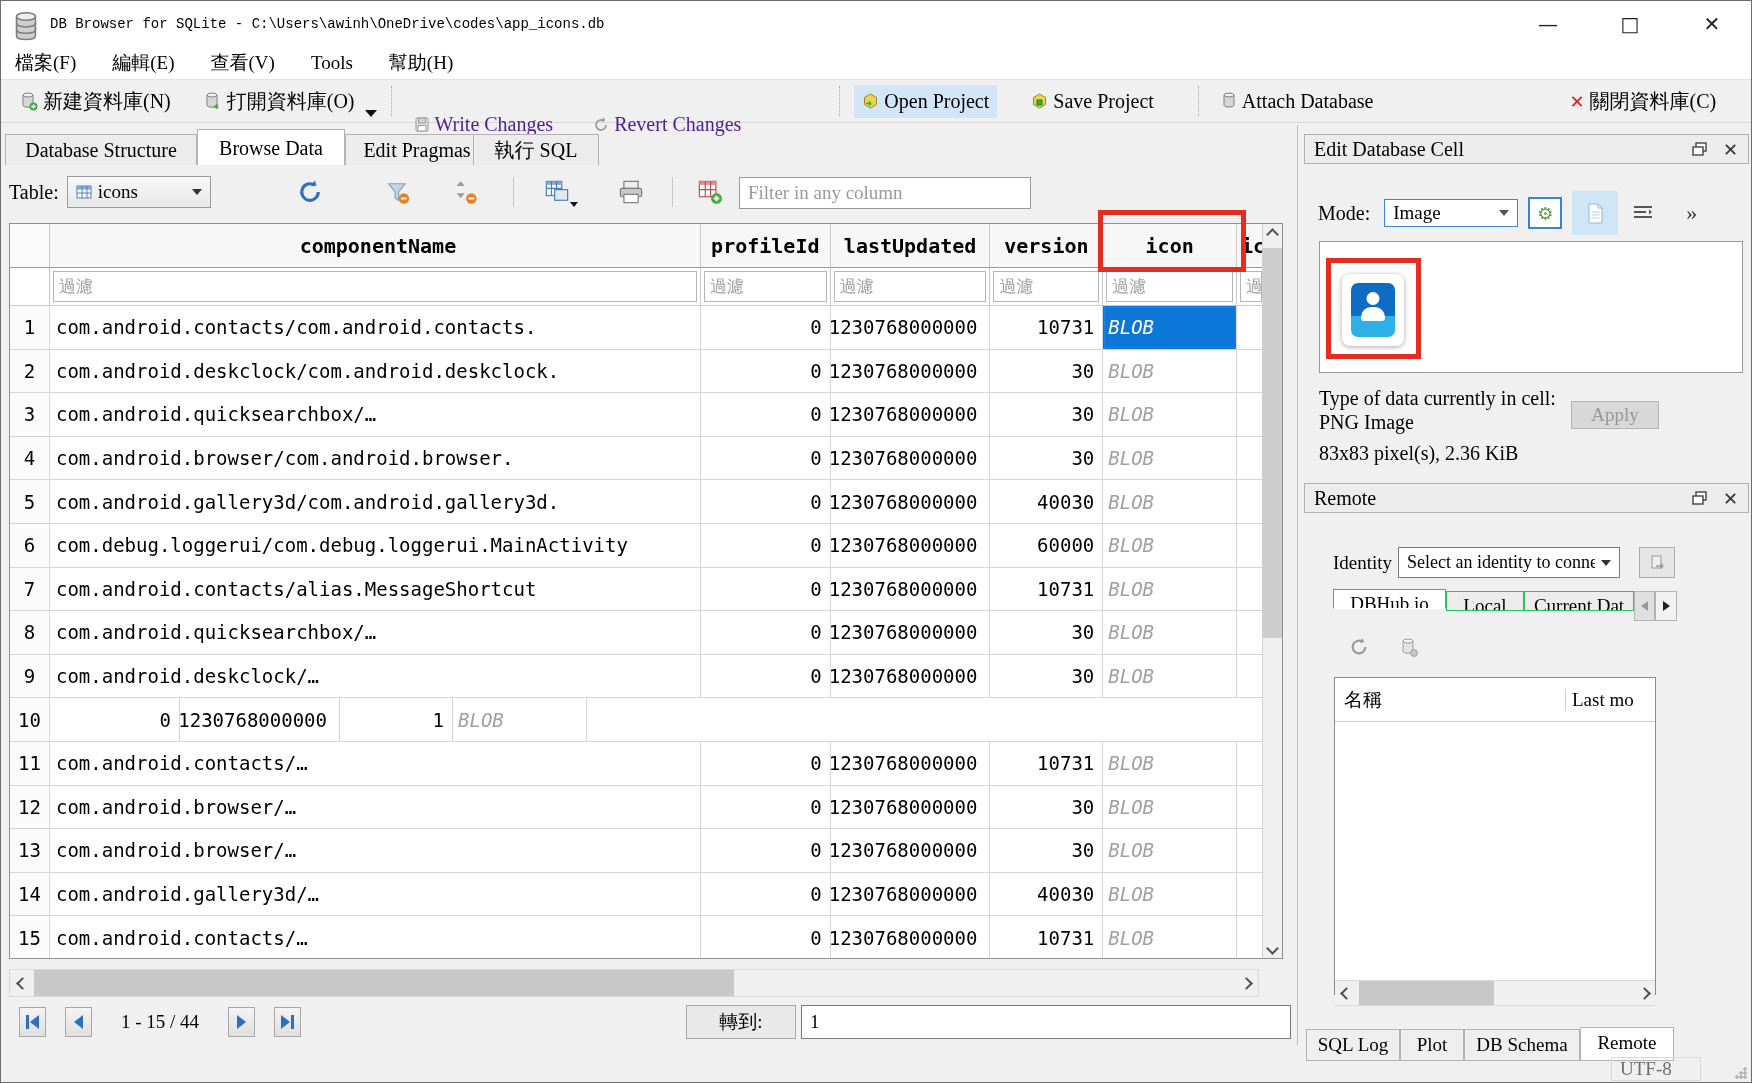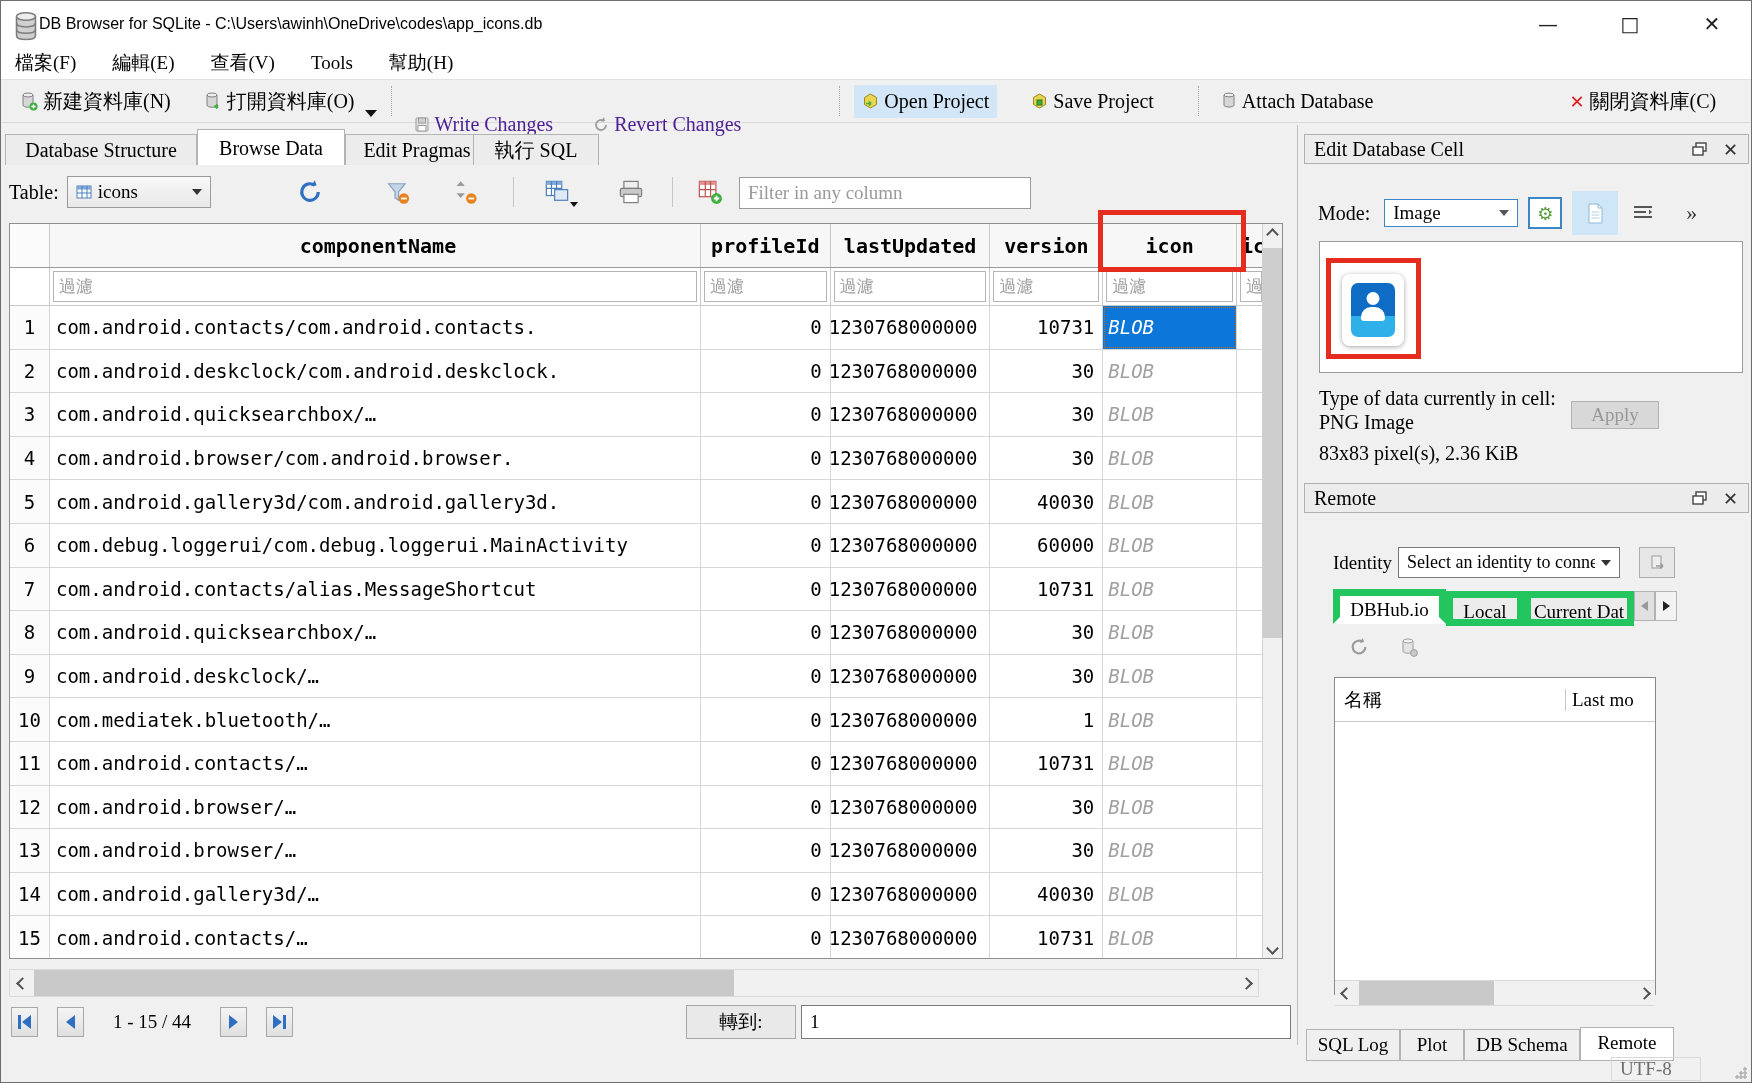--- a/index.html
+++ b/index.html
@@ -7,21 +7,21 @@
   body {
     position:relative; background:#f0f0f0; overflow:hidden;
     font-family:"Liberation Serif", serif; color:#000;
     border:1px solid #6d6d6d;
   }
   .abs { position:absolute; }
   .flex { display:flex; align-items:center; }
 
   
   .titlebar { left:0; top:0; width:1752px; height:46px; background:#fff; display:flex; align-items:center; }
-  .title-text { font-family:Liberation Sans, sans-serif; font-size:16px; margin-left:0; }
+  .title-text { font-family:Liberation Mono, monospace; font-size:14px; margin-left:11px; }
   .winbtn { font-family:"DejaVu Sans", sans-serif; font-size:20px; color:#222; width:46px; text-align:center; }
   .menubar { left:0; top:46px; width:1752px; height:32px; background:#fff; display:flex; align-items:center; gap:28px; padding-left:10px; font-size:19px; }
   .menu-item { padding:2px 4px; }
 
   
   .toolbar { left:0; top:78px; width:1752px; height:44px; background:#f0f0f0; border-top:1px solid #e2e2e2; border-bottom:1px solid #d9d9d9; display:flex; align-items:center; padding-left:12px; }
   .tbtn { display:flex; align-items:center; gap:5px; font-size:20px; padding:5px 8px; white-space:nowrap; }
   .tbtn.disabled { color:#4c1d95;margin-top:47px; }
   .tbtn.hl { background:#d2e6f7; }
   .tsep { width:1px; height:30px; border-left:1px dotted #a8a8a8; margin:0 14px; }
@@ -89,21 +89,21 @@
   .xglyph { font-family:"DejaVu Sans", sans-serif; font-size:18px; color:#333; }
   .modesel { background:#fff; border:1px solid #3a86c8; display:flex; align-items:center; font-size:19px; padding:0 8px; }
   .sqbtn { display:flex; align-items:center; justify-content:center; }
   .preview-box { background:#fff; border:1px solid #9a9a9a; }
   .cell-card { background:#fff; border-radius:8px; box-shadow:0 1px 5px rgba(0,0,0,.35); display:flex; align-items:center; justify-content:center; }
   .contact-glyph { width:44px; height:54px; border-radius:7px; background:linear-gradient(180deg,#0f6cc4 0 62%, #2fb0e8 62% 100%); position:relative; }
   .contact-glyph .head { position:absolute; left:50%; top:9px; transform:translateX(-50%); width:13px; height:13px; border-radius:50%; background:#fff; }
   .contact-glyph .body { position:absolute; left:50%; top:24px; transform:translateX(-50%); width:24px; height:14px; border-radius:10px 10px 3px 3px; background:#fff; }
   .redbox { border:5px solid #e52c1e; background:transparent; z-index:9; }
   .apply-btn { background:#d8d8d8; border:1px solid #b3b3b3; color:#979797; font-size:19px; display:flex; align-items:center; justify-content:center; }
-  .rtab { position:absolute; height:35px; background:#ececec; border:7px solid #22c55e; font-size:19px; text-align:center; line-height:28px; overflow:hidden; white-space:nowrap; }
+  .rtab { position:absolute; height:20px; background:#ececec; border:1px solid #22c55e; font-size:19px; text-align:center; line-height:28px; overflow:hidden; white-space:nowrap; }
   .rtab.active { background:#fff; border-bottom-color:#fff; }
   .listbox { background:#fff; border:1px solid #8a8a8a; }
   .bottab { position:absolute; height:32px; background:#efefef; border:1px solid #b3b3b3; font-size:19px; text-align:center; line-height:30px; }
   .bottab.active { background:#fff; }
   .status-enc { color:#6c6c6c; font-size:19px; }
   .grip { width:12px; height:12px; background:
       radial-gradient(circle at 2px 10px,#b5b5b5 1.5px,transparent 2px),
       radial-gradient(circle at 6px 10px,#b5b5b5 1.5px,transparent 2px),
       radial-gradient(circle at 10px 10px,#b5b5b5 1.5px,transparent 2px),
       radial-gradient(circle at 6px 6px,#b5b5b5 1.5px,transparent 2px),
@@ -425,21 +425,20 @@
     <div class="dcell c-name">com.android.deskclock/…</div>
     <div class="dcell c-pid">0</div>
     <div class="dcell c-lu">1230768000000</div>
     <div class="dcell c-ver">30</div>
     <div class="dcell c-icon">BLOB</div>
     <div class="dcell c-part"></div>
   </div>
 
   <div class="grow drow">
     <div class="dcell c-num">10</div>
-    <div class="dcell c-name">com.mediatek.bluetooth/…</div>
     <div class="dcell c-pid">0</div>
     <div class="dcell c-lu">1230768000000</div>
     <div class="dcell c-ver">1</div>
     <div class="dcell c-icon">BLOB</div>
     <div class="dcell c-part"></div>
   </div>
 
   <div class="grow drow">
     <div class="dcell c-num">11</div>
     <div class="dcell c-name">com.android.contacts/…</div>
@@ -508,21 +507,21 @@
 <div class="abs hscroll" style="left:8px; top:968px; width:1250px; height:28px">
   <div class="sb-btn" style="width:24px; height:100%">
       <span class="chev left"></span>
     </div>
   <div class="hthumb" style="width:700px"></div>
   <div class="sb-btn" style="width:24px; height:100%; margin-left:auto">
       <span class="chev right"></span>
     </div>
 </div>
 
-<div class="abs flex" style="left:10px; top:1006px; gap:19px">
+<div class="abs flex" style="left:18px; top:1006px; gap:19px">
   <div class="navbtn">
       <span class="bar"></span>
       <span class="tri l"></span>
     </div>
   <div class="navbtn">
       <span class="tri l"></span>
     </div>
   <span class="nav-label">1 - 15 / 44</span>
   <div class="navbtn">
       <span class="tri r"></span>

